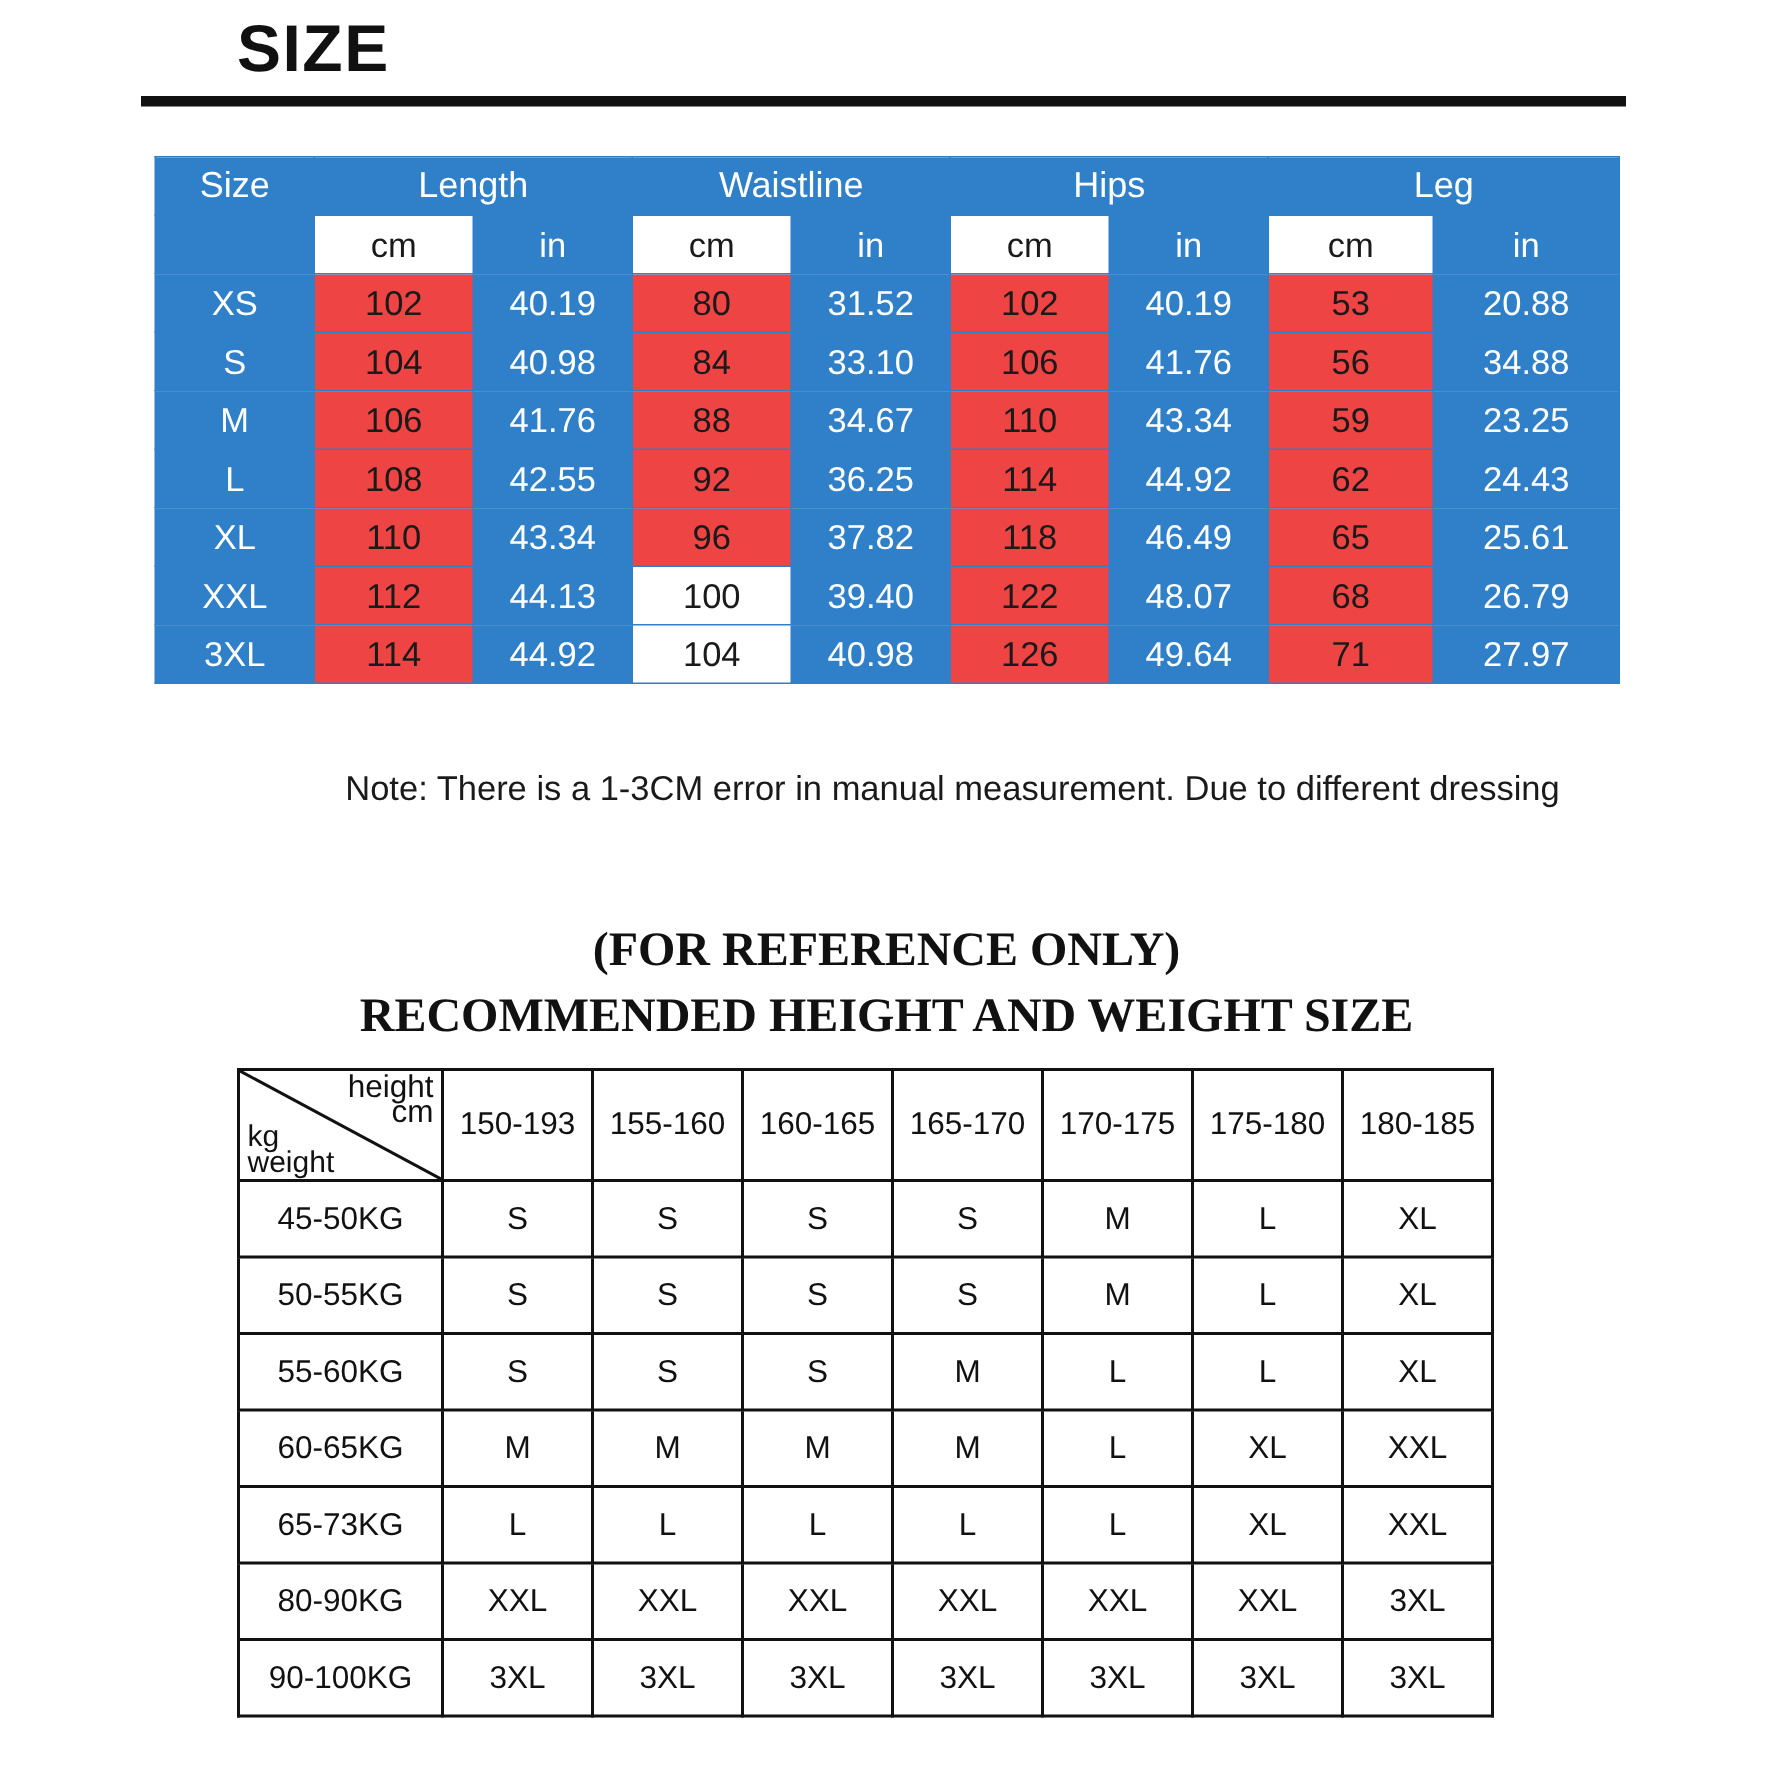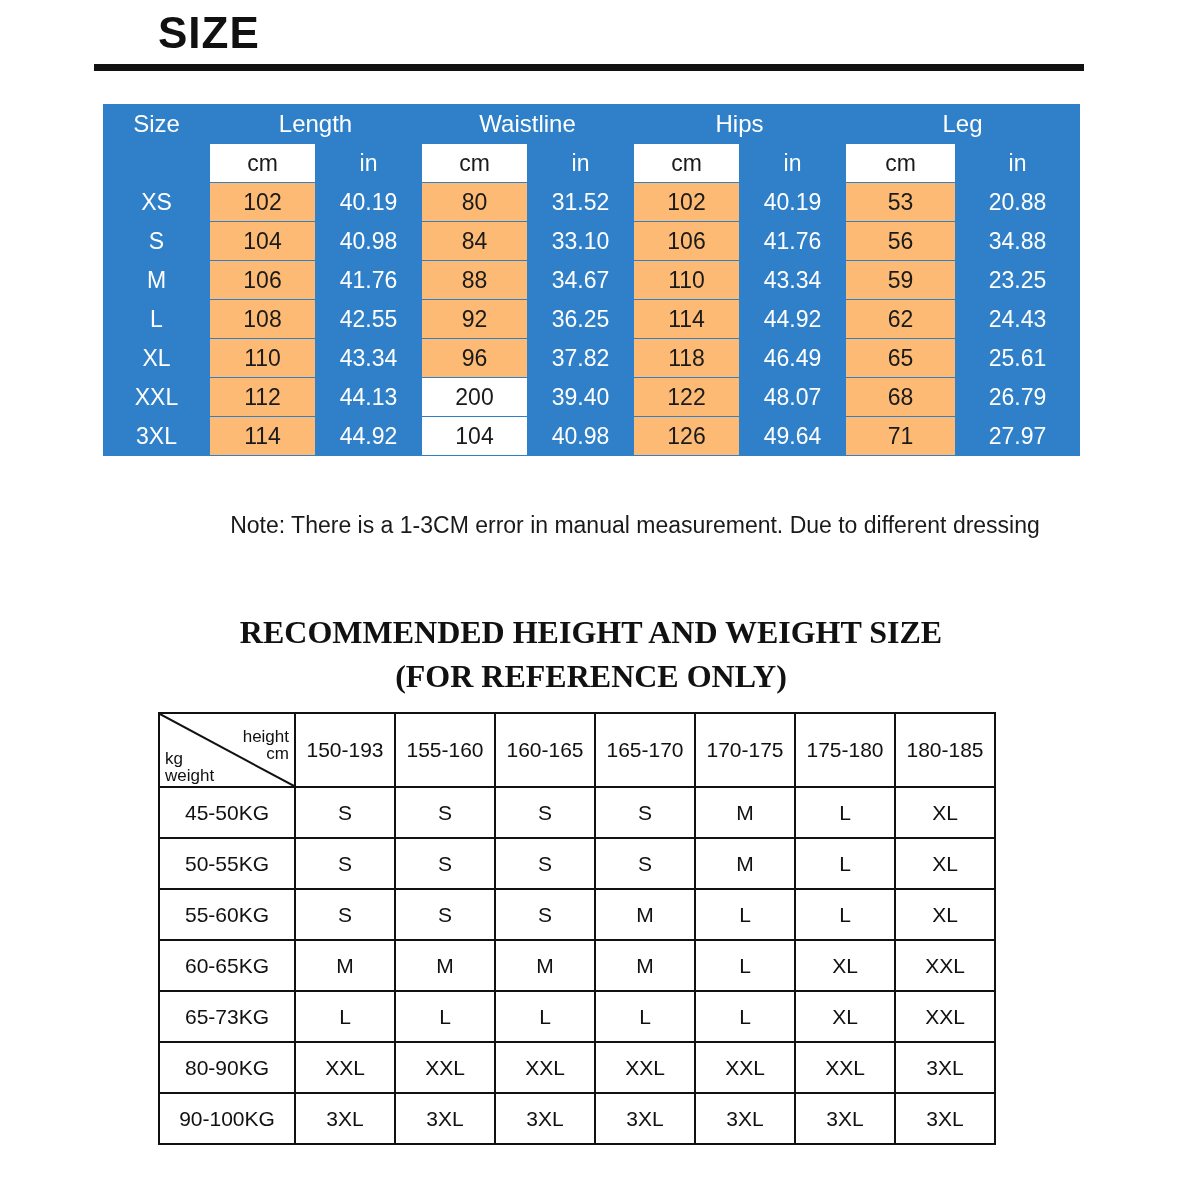--- a/index.html
+++ b/index.html
@@ -63,21 +63,21 @@
     text-align: center;
     font-size: 23px;
     font-family: "Liberation Sans", sans-serif;
     border: 1px solid #2f80c8;
     height: 38px;
     padding: 0;
     line-height: 38px;
     white-space: nowrap;
   }
   table.size-table td.lite {
-    background: #fdba74;
+    background: #ef4444;
     color: #1a1a1a;
   }
   table.size-table td.white {
     background: #ffffff;
     color: #1a1a1a;
   }
   table.size-table td.hdr {
     font-size: 24px;
   }
 
@@ -163,30 +163,30 @@
   .corner-cell .diag {
     position: absolute;
     left: 0;
     top: 0;
     width: 100%;
     height: 100%;
   }
   .corner-cell .lbl-h {
     position: absolute;
     right: 5px;
-    top: 14px;
-    font-size: 17px;
+    top: 2px;
+    font-size: 21px;
     line-height: 17px;
     text-align: right;
   }
   .corner-cell .lbl-w {
     position: absolute;
     left: 5px;
     bottom: 2px;
-    font-size: 17px;
+    font-size: 20px;
     line-height: 17px;
     text-align: left;
   }
   .rec-head td {
     height: 72px;
     font-size: 21px;
   }
 </style>
 </head>
 <body>
@@ -283,21 +283,21 @@
         <td>37.82</td>
         <td class="lite">118</td>
         <td>46.49</td>
         <td class="lite">65</td>
         <td>25.61</td>
       </tr>
       <tr>
         <td>XXL</td>
         <td class="lite">112</td>
         <td>44.13</td>
-        <td class="white">200</td>
+        <td class="white">100</td>
         <td>39.40</td>
         <td class="lite">122</td>
         <td>48.07</td>
         <td class="lite">68</td>
         <td>26.79</td>
       </tr>
       <tr>
         <td>3XL</td>
         <td class="lite">114</td>
         <td>44.92</td>
@@ -310,22 +310,22 @@
       </tr>
     </tbody>
   </table>
 </div>
 
 <div class="note">
   <div>Note: There is a 1-3CM error in manual measurement. Due to different dressing</div>
 </div>
 
 <div class="rec-heading">
+  <div>(FOR REFERENCE ONLY)</div>
   <div>RECOMMENDED HEIGHT AND WEIGHT SIZE</div>
-  <div>(FOR REFERENCE ONLY)</div>
 </div>
 
 <div class="rec-wrap">
   <table class="rec-table">
     <colgroup>
       <col style="width:136px">
       <col style="width:100px">
         <col style="width:100px">
         <col style="width:100px">
       <col style="width:100px">

